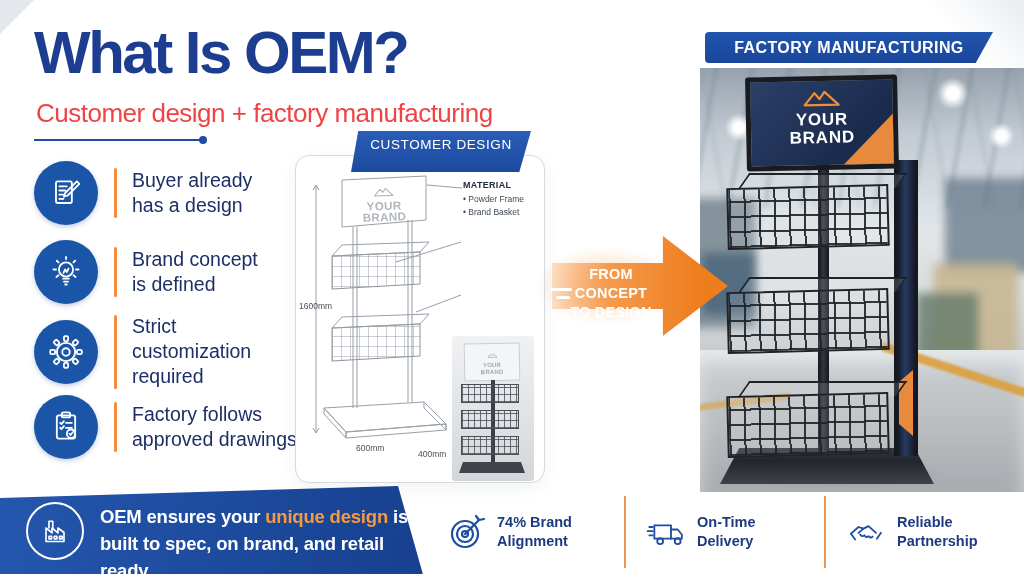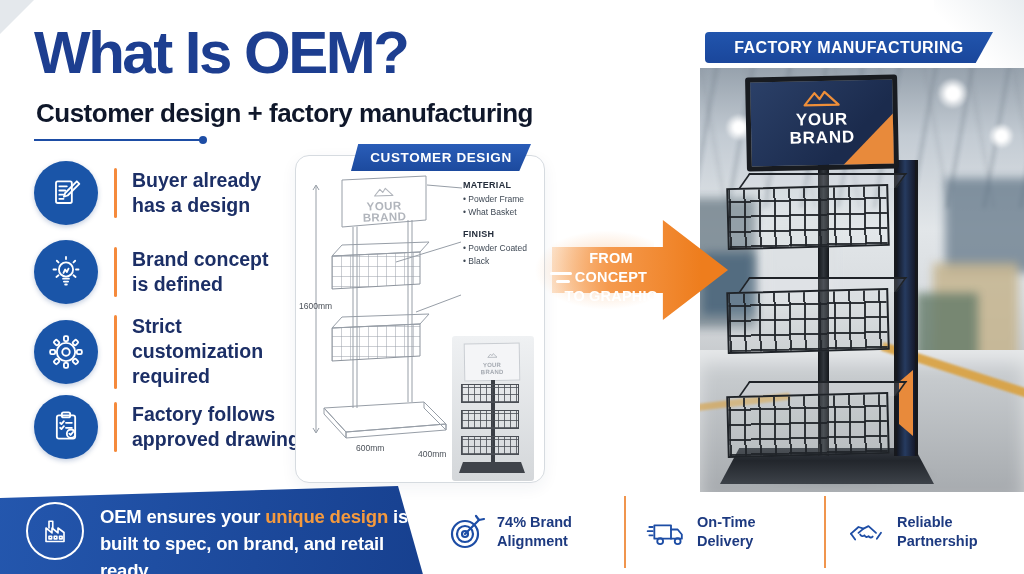--- a/index.html
+++ b/index.html
@@ -9,42 +9,42 @@
 
   
   .corner-tl { position:absolute; left:0; top:0; width:34px; height:34px;
     background:#e4e8ec; clip-path:polygon(0 0,100% 0,0 100%); }
   .corner-tr { position:absolute; right:0; top:0; width:90px; height:80px;
     background:linear-gradient(225deg,#e9edf0 0%,rgba(255,255,255,0) 60%); }
 
   
   .title { position:absolute; left:34px; top:18px; font-size:60px; font-weight:800;
     letter-spacing:-2.5px; color:#1d3e90; }
-  .subtitle { position:absolute; left:36px; top:98px; font-size:26px; font-weight:700;
-    letter-spacing:-0.5px; color:#0f172a; }
+  .subtitle { position:absolute; left:36px; top:98px; font-size:26px; font-weight:400;
+    letter-spacing:-0.5px; color:#ef4444; }
   .subtitle-rule { position:absolute; left:34px; top:139px; width:166px; height:2px; background:#1d4da5; }
   .subtitle-rule::after { content:""; position:absolute; right:-7px; top:-3px; width:8px; height:8px;
     border-radius:50%; background:#1d4da5; }
 
   
   .feature { position:absolute; left:34px; display:flex; align-items:center; }
   .f-icon { width:64px; height:64px; border-radius:50%; background:#1a55a8; flex:0 0 64px;
     display:flex; align-items:center; justify-content:center; box-shadow:0 2px 5px rgba(20,60,130,.25); }
   .f-icon svg { width:40px; height:40px; stroke:#ffffff; fill:none; stroke-width:2.2;
     stroke-linecap:round; stroke-linejoin:round; }
   .f-divider { width:3px; background:#f58a3c; border-radius:2px; margin:0 15px 0 16px; }
-  .f-label { font-size:19.5px; line-height:25px; font-weight:700; color:#1c2f66; white-space:pre-line; }
+  .f-label { font-size:19.5px; line-height:25px; font-weight:400; color:#1c2f66; white-space:pre-line; }
 
   
   .card { position:absolute; left:295px; top:155px; width:250px; height:328px; background:#ffffff;
     border:1.5px solid #d6dbe0; border-radius:14px; box-shadow:0 5px 16px rgba(30,50,90,.06); }
-  .card-banner { position:absolute; left:351px; top:144px; width:180px; height:27px; z-index:6;
+  .card-banner { position:absolute; left:351px; top:131px; width:180px; height:41px; z-index:6;
     background:linear-gradient(180deg,#2a5db8,#1c4a9e);
     clip-path:polygon(4% 0,100% 0,93.5% 100%,0% 100%);
-    color:#ffffff; font-size:13.5px; font-weight:700; letter-spacing:.6px;
+    color:#ffffff; font-size:13.5px; font-weight:400; letter-spacing:.6px;
     text-align:center; line-height:27px; }
   .card svg.draw { position:absolute; left:0; top:0; }
   .draw line, .draw polygon, .draw path { stroke:#979ea7; stroke-width:1; fill:none; }
   .draw .wirefill { fill:url(#wire); stroke:#8d949d; }
   .draw-brand { position:absolute; left:46px; top:27px; width:84px; text-align:center;
     color:#b1b5bc; transform:rotate(-2deg); }
   .draw-brand svg { width:22px; height:10px; }
   .draw-brand .bt { font-size:11.5px; font-weight:800; line-height:11px; letter-spacing:.4px; white-space:pre-line; }
   .dim { position:absolute; font-size:8.5px; color:#4a5058; font-weight:400; }
   .dim-h { left:3px;  top:145px; }
@@ -61,21 +61,21 @@
   .thumb-header .bt { font-size:6px; font-weight:800; line-height:6.5px; white-space:pre-line; letter-spacing:.2px; }
   .thumb-header svg { width:11px; height:5px; margin-top:4px; }
   .thumb-post { position:absolute; left:39px; top:44px; width:4px; height:82px; background:#3a3e45; }
   .thumb-basket { position:absolute; left:9px; width:58px; height:19px; border:1px solid #4a4e55;
     background:repeating-linear-gradient(90deg,rgba(74,78,85,.8) 0 1px,transparent 1px 6px),
                repeating-linear-gradient(0deg,rgba(74,78,85,.8) 0 1px,transparent 1px 7px); }
   .thumb-base { position:absolute; left:7px; top:126px; width:66px; height:11px; background:#3f434a;
     clip-path:polygon(6% 0,94% 0,100% 100%,0 100%); }
 
   
-  .arrow-wrap { position:absolute; left:552px; top:220px; width:176px; height:100px; z-index:5; }
+  .arrow-wrap { position:absolute; left:552px; top:236px; width:176px; height:100px; z-index:5; }
   .arrow-glow { position:absolute; left:-18px; top:10px; width:120px; height:80px;
     background:radial-gradient(ellipse at 60% 50%, rgba(247,156,77,.45), rgba(247,156,77,0) 70%); }
   .arrow-shape { position:absolute; inset:0;
     clip-path:polygon(0 27%,63% 27%,63% 0,100% 50%,63% 100%,63% 73%,0 73%);
     background:linear-gradient(90deg,rgba(248,176,110,.35) 0%,#f59a4e 32%,#ee7d1d 85%); }
   .arrow-text { position:absolute; left:4px; top:29px; width:110px; text-align:center;
     color:#ffffff; font-size:14.5px; line-height:19px; font-weight:800; letter-spacing:.2px; }
   .speed-line { position:absolute; height:3px; border-radius:2px; background:#ffffff; }
   .sl1 { left:-2px; top:52px; width:22px; }
   .sl2 { left:4px;  top:60px; width:14px; }
@@ -294,26 +294,21 @@
 BRAND</div>
     </div>
     <div class="dim dim-h">1600mm</div>
     <div class="dim dim-w">600mm</div>
     <div class="dim dim-d">400mm</div>
 
     <div class="specs">
       <div>
         <div class="spec-h">MATERIAL</div>
         <div class="spec-i">Powder Frame</div>
-        <div class="spec-i">What Basket</div>
-      </div>
-      <div>
-        <div class="spec-h">FINISH</div>
-        <div class="spec-i">Powder Coated</div>
-        <div class="spec-i">Black</div>
+        <div class="spec-i">Brand Basket</div>
       </div>
     </div>
 
     <div class="thumb">
       <div class="thumb-header">
         <svg viewBox="0 0 24 10">
           <path d="M2 9 L8 2 L11 5.5 L14 1 L22 9 Z" fill="none" stroke="#a6abb2" stroke-width="1.6" stroke-linejoin="round"></path>
         </svg>
         <div class="bt">YOUR
 BRAND</div>
@@ -327,21 +322,21 @@
   </div>
   <div class="card-banner">CUSTOMER DESIGN</div>
 
   <div class="arrow-wrap">
     <div class="arrow-glow"></div>
     <div class="arrow-shape"></div>
     <div class="speed-line sl1"></div>
     <div class="speed-line sl2"></div>
     <div class="arrow-text">
       <div>FROM CONCEPT</div>
-      <div>TO GRAPHIC</div>
+      <div>TO DESIGN</div>
     </div>
   </div>
 
   <div class="factory-banner">FACTORY MANUFACTURING</div>
   <div class="photo">
     <div class="ph-beams"></div>
     <div class="ph-glows"></div>
     <div class="ph-m m1"></div>
     <div class="ph-m m2"></div>
     <div class="ph-m m3"></div>

